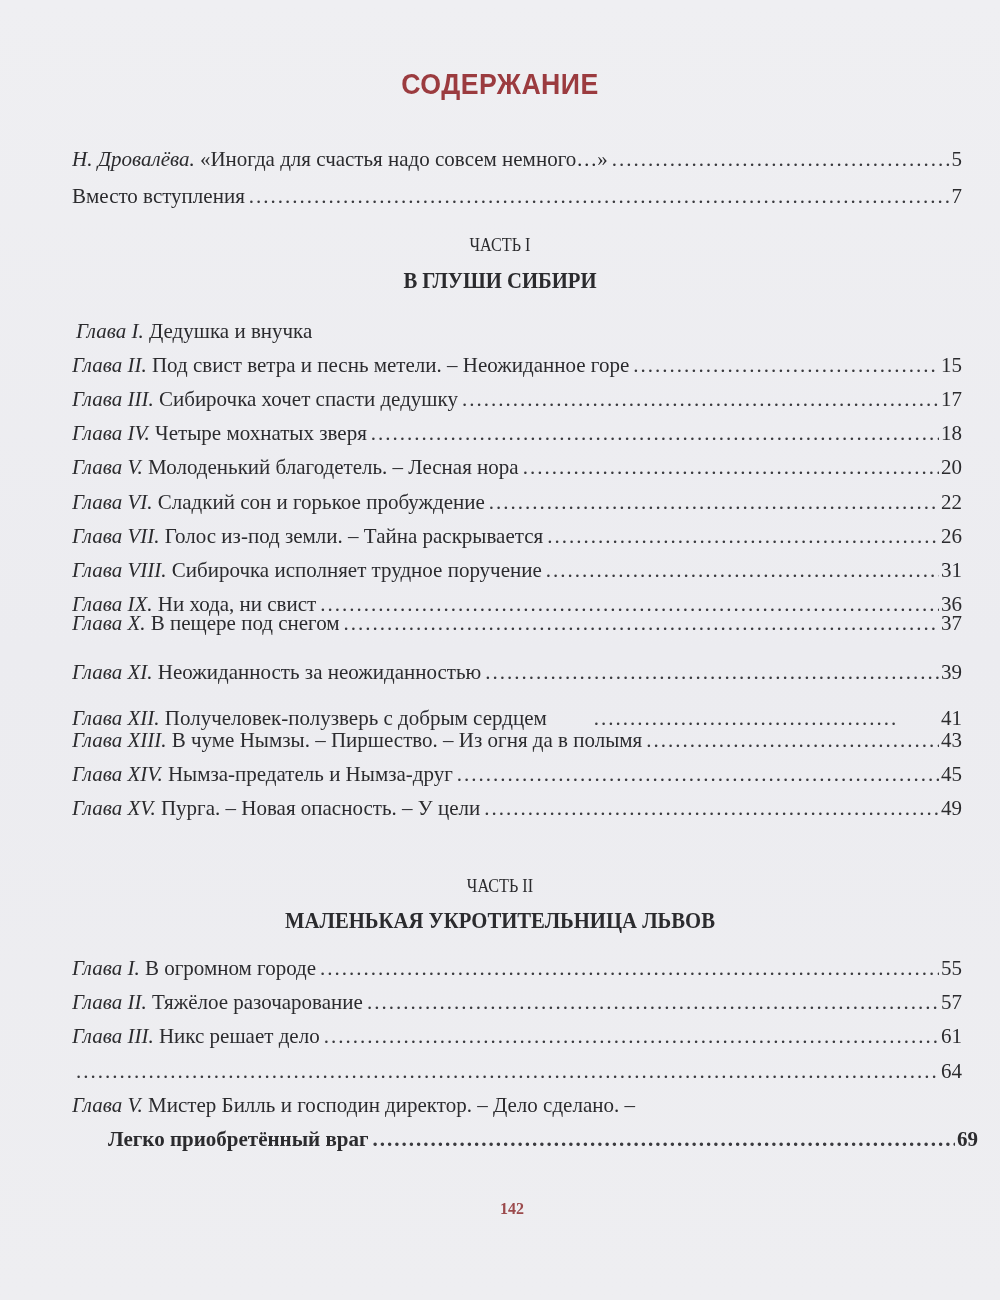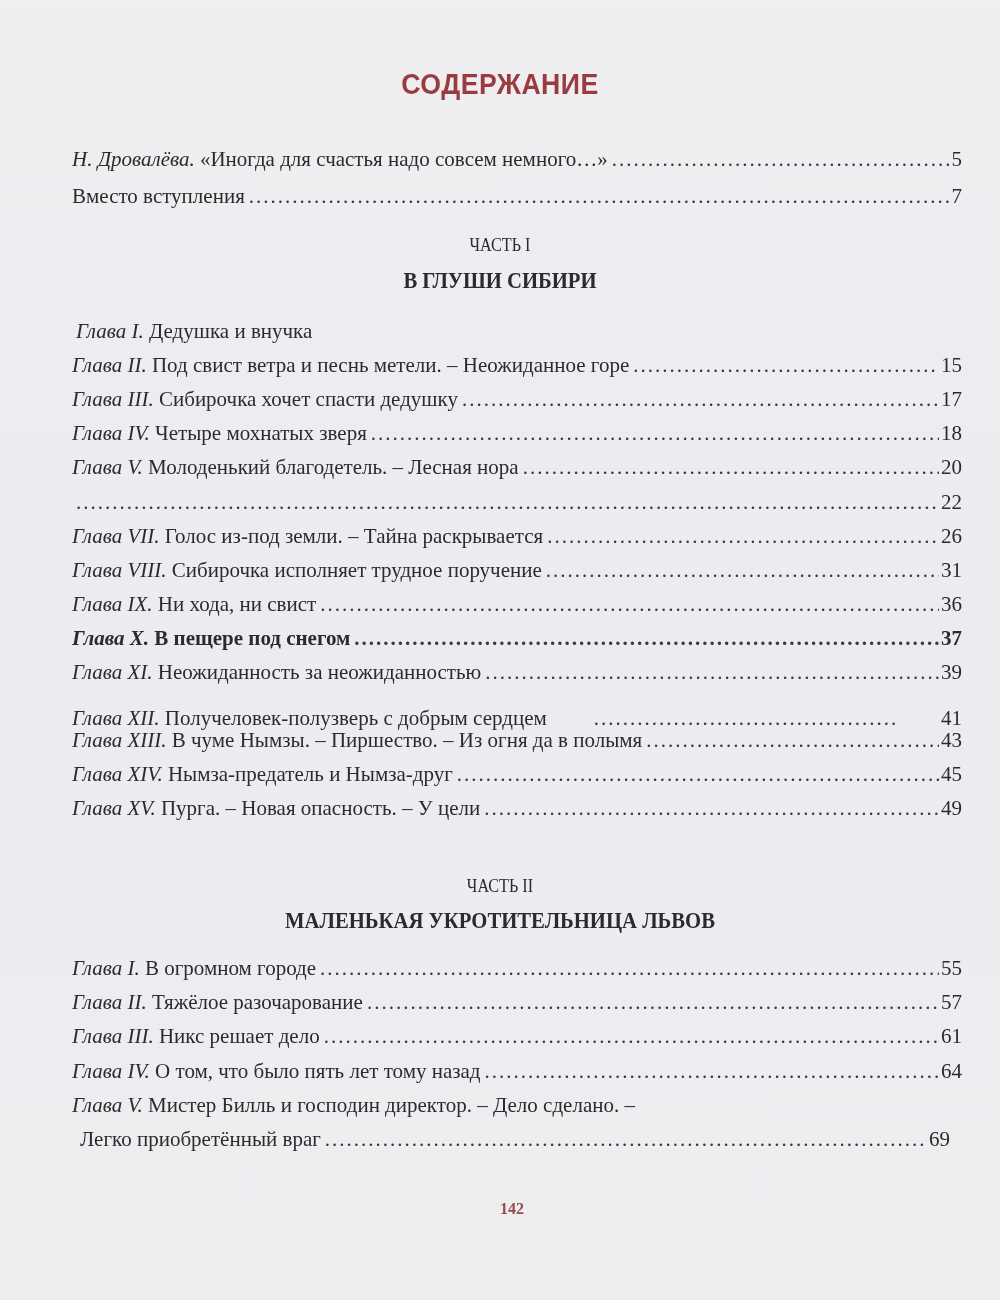--- a/index.html
+++ b/index.html
@@ -82,21 +82,21 @@
       color: #3a3a3e;
     }
     .entry .dots::after {
       content: "..................................................................................................................................................................................................................................................";
     }
     .entry .page-num {
       flex: 0 0 auto;
       text-align: right;
     }
     .entry.no-dots .dots::after { content: ""; }
-    .entry.indent { left: 80px; width: 870px; }
+    .entry.indent { left: 108px; width: 870px; font-weight: bold; }
 
     #page-number {
       position: absolute;
       top: 1200px;
       left: 12px;
       width: 1000px;
       text-align: center;
       font-size: 16px;
       font-weight: bold;
       color: #9b4a4c;
@@ -143,39 +143,40 @@
         <span class="text"><span class="prefix">Глава IV.</span> <span>Четыре мохнатых зверя</span></span>
         <span class="dots"></span>
         <span class="page-num">18</span>
       </div>
       <div class="entry" style="top: 452px;">
         <span class="text"><span class="prefix">Глава V.</span> <span>Молоденький благодетель. – Лесная нора</span></span>
         <span class="dots"></span>
         <span class="page-num">20</span>
       </div>
       <div class="entry" style="top: 487px;">
+        <span class="text"><span class="prefix">Глава VI.</span> <span>Сладкий сон и горькое пробуждение</span></span>
         <span class="dots"></span>
         <span class="page-num">22</span>
       </div>
       <div class="entry" style="top: 521px;">
         <span class="text"><span class="prefix">Глава VII.</span> <span>Голос из-под земли. – Тайна раскрывается</span></span>
         <span class="dots"></span>
         <span class="page-num">26</span>
       </div>
       <div class="entry" style="top: 555px;">
         <span class="text"><span class="prefix">Глава VIII.</span> <span>Сибирочка исполняет трудное поручение</span></span>
         <span class="dots"></span>
         <span class="page-num">31</span>
       </div>
       <div class="entry" style="top: 589px;">
         <span class="text"><span class="prefix">Глава IX.</span> <span>Ни хода, ни свист</span></span>
         <span class="dots"></span>
         <span class="page-num">36</span>
       </div>
-      <div class="entry" style="top: 623px; font-weight: bold;">
+      <div class="entry" style="top: 608px;">
         <span class="text"><span class="prefix">Глава X.</span> <span>В пещере под снегом</span></span>
         <span class="dots"></span>
         <span class="page-num">37</span>
       </div>
       <div class="entry" style="top: 657px;">
         <span class="text"><span class="prefix">Глава XI.</span> <span>Неожиданность за неожиданностью</span></span>
         <span class="dots"></span>
         <span class="page-num">39</span>
       </div>
       <div class="entry" style="top: 703px; gap: 43px;">
@@ -213,21 +214,20 @@
         <span class="text"><span class="prefix">Глава II.</span> <span>Тяжёлое разочарование</span></span>
         <span class="dots"></span>
         <span class="page-num">57</span>
       </div>
       <div class="entry" style="top: 1021px;">
         <span class="text"><span class="prefix">Глава III.</span> <span>Никс решает дело</span></span>
         <span class="dots"></span>
         <span class="page-num">61</span>
       </div>
       <div class="entry" style="top: 1056px;">
-        <span class="text"><span class="prefix">Глава IV.</span> <span>О том, что было пять лет тому назад</span></span>
         <span class="dots"></span>
         <span class="page-num">64</span>
       </div>
       <div class="entry no-dots" style="top: 1090px;">
         <span class="text"><span class="prefix">Глава V.</span> <span>Мистер Билль и господин директор. – Дело сделано. –</span></span>
         <span class="dots"></span>
         <span class="page-num"></span>
       </div>
       <div class="entry indent" style="top: 1124px;">
         <span class="text"><span>Легко приобретённый враг</span></span>

